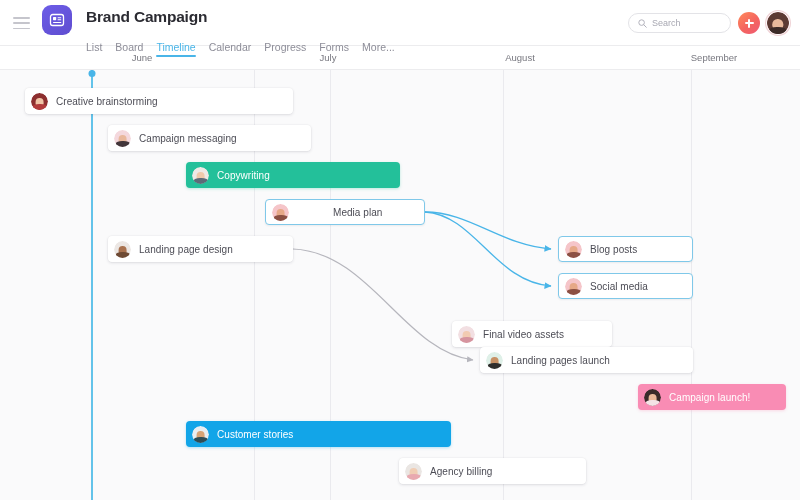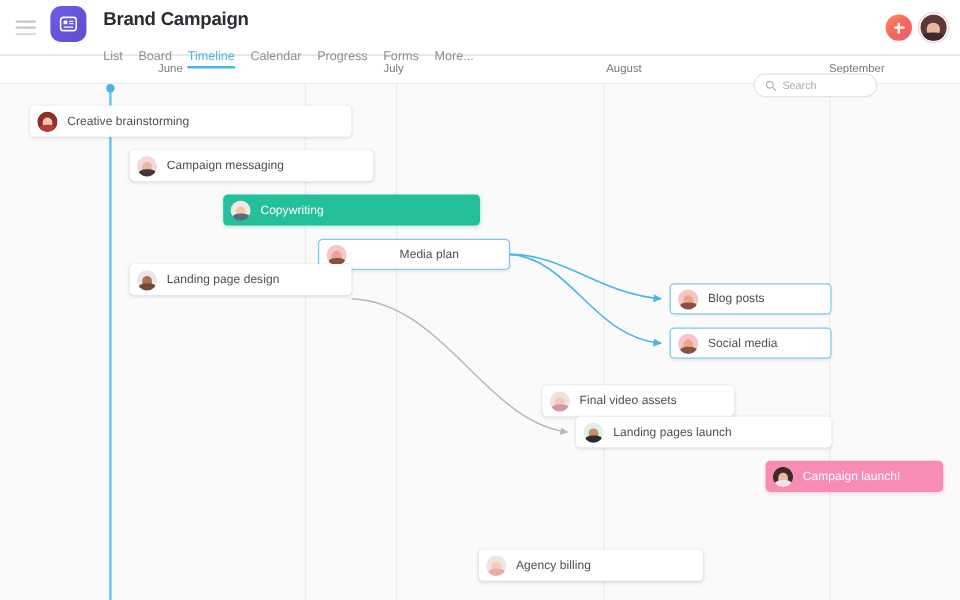--- a/index.html
+++ b/index.html
@@ -68,21 +68,20 @@
   }
 
   .search-box {
     position: absolute; right: 69px; top: 13px;
     width: 103px; height: 20px;
     border: 1px solid #e3e3e7; border-radius: 11px;
     background: #fff;
     display: flex; align-items: center; gap: 5px;
     padding: 0 9px;
     cursor: text;
-    margin-top: 48px;
   }
   .search-box svg { flex: 0 0 auto; }
   .search-placeholder { font-size: 9px; color: #a8a8b2; }
 
   .add-btn {
     position: absolute; right: 40px; top: 12px;
     width: 22px; height: 22px; border-radius: 50%;
     background: linear-gradient(140deg,#ff8a5b 0%,#f4645f 55%,#ef5b74 100%);
     display: flex; align-items: center; justify-content: center;
     cursor: pointer; border: none;
@@ -324,21 +323,21 @@
       <span class="av">
           <span class="face">
             <span class="hair" style="background:#f5c5c9;"></span>
             <span class="skin" style="background:#e6a887;"></span>
             <span class="body" style="background:#8c5043;"></span>
           </span>
         </span>
       <span class="lbl">Media plan</span>
     </div>
 
-    <div class="bar white" style="left:108px; top:150px; width:185px;">
+    <div class="bar white" style="left:108px; top:166px; width:185px;">
       <span class="av">
           <span class="face">
             <span class="hair" style="background:#ece7e4;"></span>
             <span class="skin" style="background:#a9724f;"></span>
             <span class="body" style="background:#6e4a34;"></span>
           </span>
         </span>
       <span class="lbl">Landing page design</span>
     </div>
 
@@ -390,20 +389,30 @@
       <span class="av">
           <span class="face">
             <span class="hair" style="background:#3a2a2a;"></span>
             <span class="skin" style="background:#eab99b;"></span>
             <span class="body" style="background:#f4e3e6;"></span>
           </span>
         </span>
       <span class="lbl">Campaign launch!</span>
     </div>
 
+    <div class="bar blue" style="left:186px; top:351px; width:265px;">
+      <span class="av">
+          <span class="face">
+            <span class="hair" style="background:#e8eef2;"></span>
+            <span class="skin" style="background:#d6a376;"></span>
+            <span class="body" style="background:#2e4d56;"></span>
+          </span>
+        </span>
+      <span class="lbl">Customer stories</span>
+    </div>
 
     <div class="bar white" style="left:399px; top:388px; width:187px;">
       <span class="av">
           <span class="face">
             <span class="hair" style="background:#eae6e3;"></span>
             <span class="skin" style="background:#f0cdb4;"></span>
             <span class="body" style="background:#e8a9b0;"></span>
           </span>
         </span>
       <span class="lbl">Agency billing</span>

